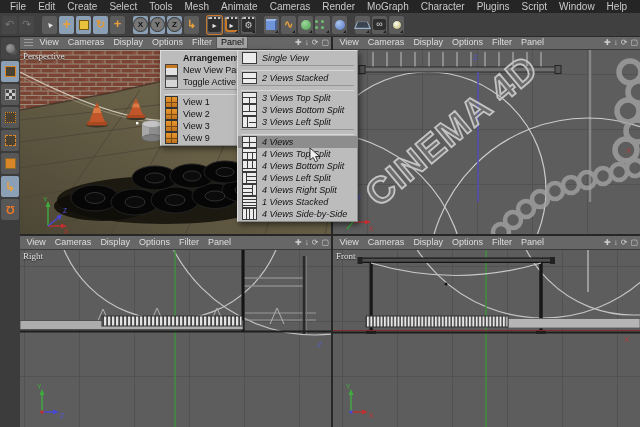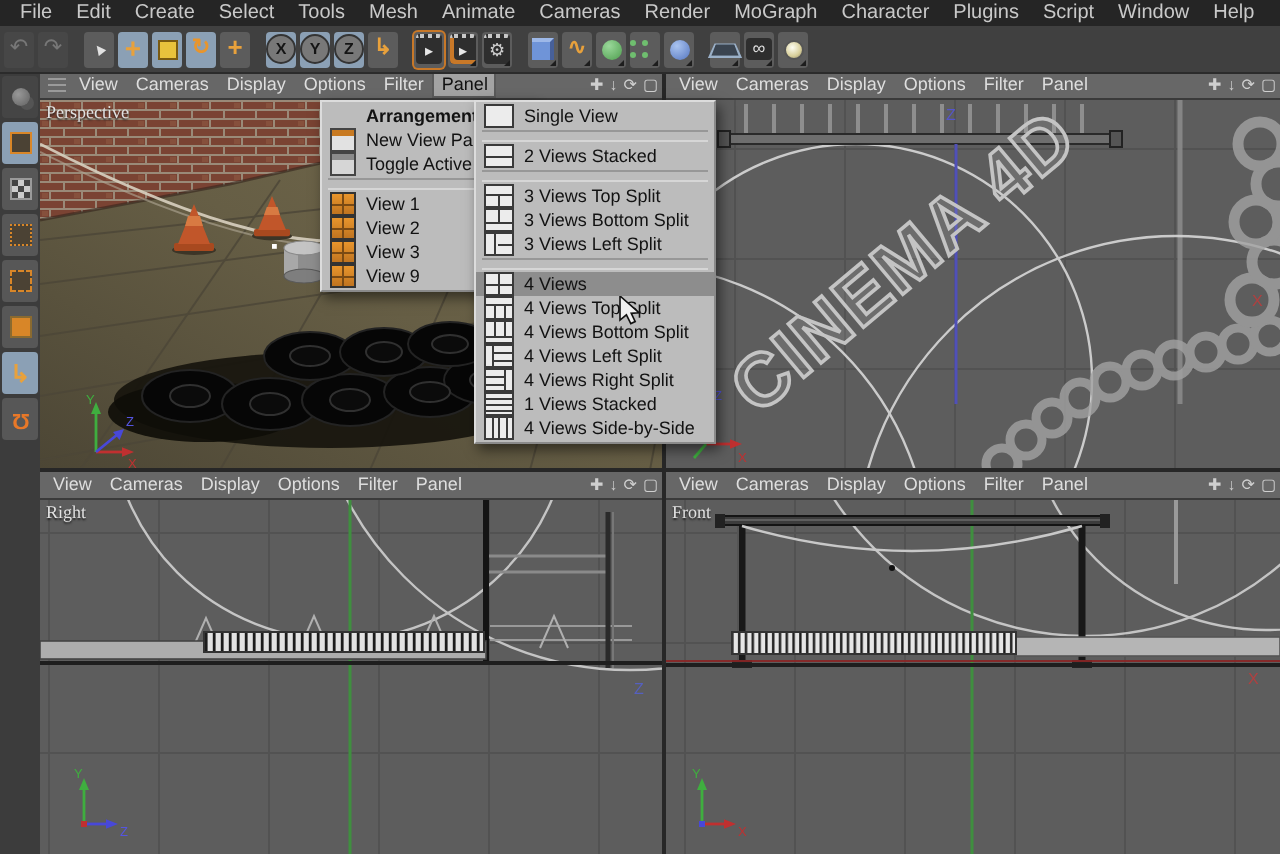--- a/index.html
+++ b/index.html
@@ -77,21 +77,21 @@
   .vpbody{position:absolute;left:0;top:14px;right:0;bottom:0;background:#5d5d5d;}
   .vplabel{position:absolute;left:3px;top:1px;font-size:9px;color:#e2e2e2;text-shadow:0 1px 1px #222;z-index:3;font-family:Liberation Serif, serif;}
   .vpbody svg{position:absolute;left:0;top:0;}
   #watermark{position:absolute;left:38px;top:128px;z-index:2;font-size:37px;font-weight:bold;letter-spacing:1px;
      white-space:nowrap;color:rgba(215,215,215,0.13);-webkit-text-stroke:1.8px #c4c4c4;
      transform:rotate(-40deg);transform-origin:0 50%;}
   
   .menu{position:absolute;background:#bcbcbc;border:1px solid #8a8a8a;border-top-color:#dcdcdc;border-left-color:#dcdcdc;
         box-shadow:2px 3px 6px rgba(0,0,0,.5);z-index:40;padding:1px 0;}
   #panel-menu{left:160px;top:50px;min-width:91px;}
-  #arr-submenu{left:237px;top:50px;min-width:86px;}
+  #arr-submenu{left:237px;top:50px;min-width:86px;font-style:italic;}
   .mi{height:12px;display:flex;align-items:center;gap:5px;padding:0 10px 0 4px;white-space:nowrap;
       font-size:9px;color:#121212;}
   .mi.bold .mlabel{font-weight:bold;}
   .mi.highlighted{background:#8d8d8d;}
   .mi.has-sub::after{content:'▸';margin-left:auto;font-size:8px;color:#222;}
   .menu .msep{height:4px;margin:1px 3px;border-top:1px solid #979797;border-bottom:1px solid #d6d6d6;}
   .mic{width:13px;height:10px;flex:none;background-repeat:no-repeat;}
   .ic-blank{visibility:hidden;}
   .ic-view-grid{width:11px;height:10px;border:1px solid #333;
      background:linear-gradient(#7a4a14,#7a4a14) 50% 0/1px 100% no-repeat,

